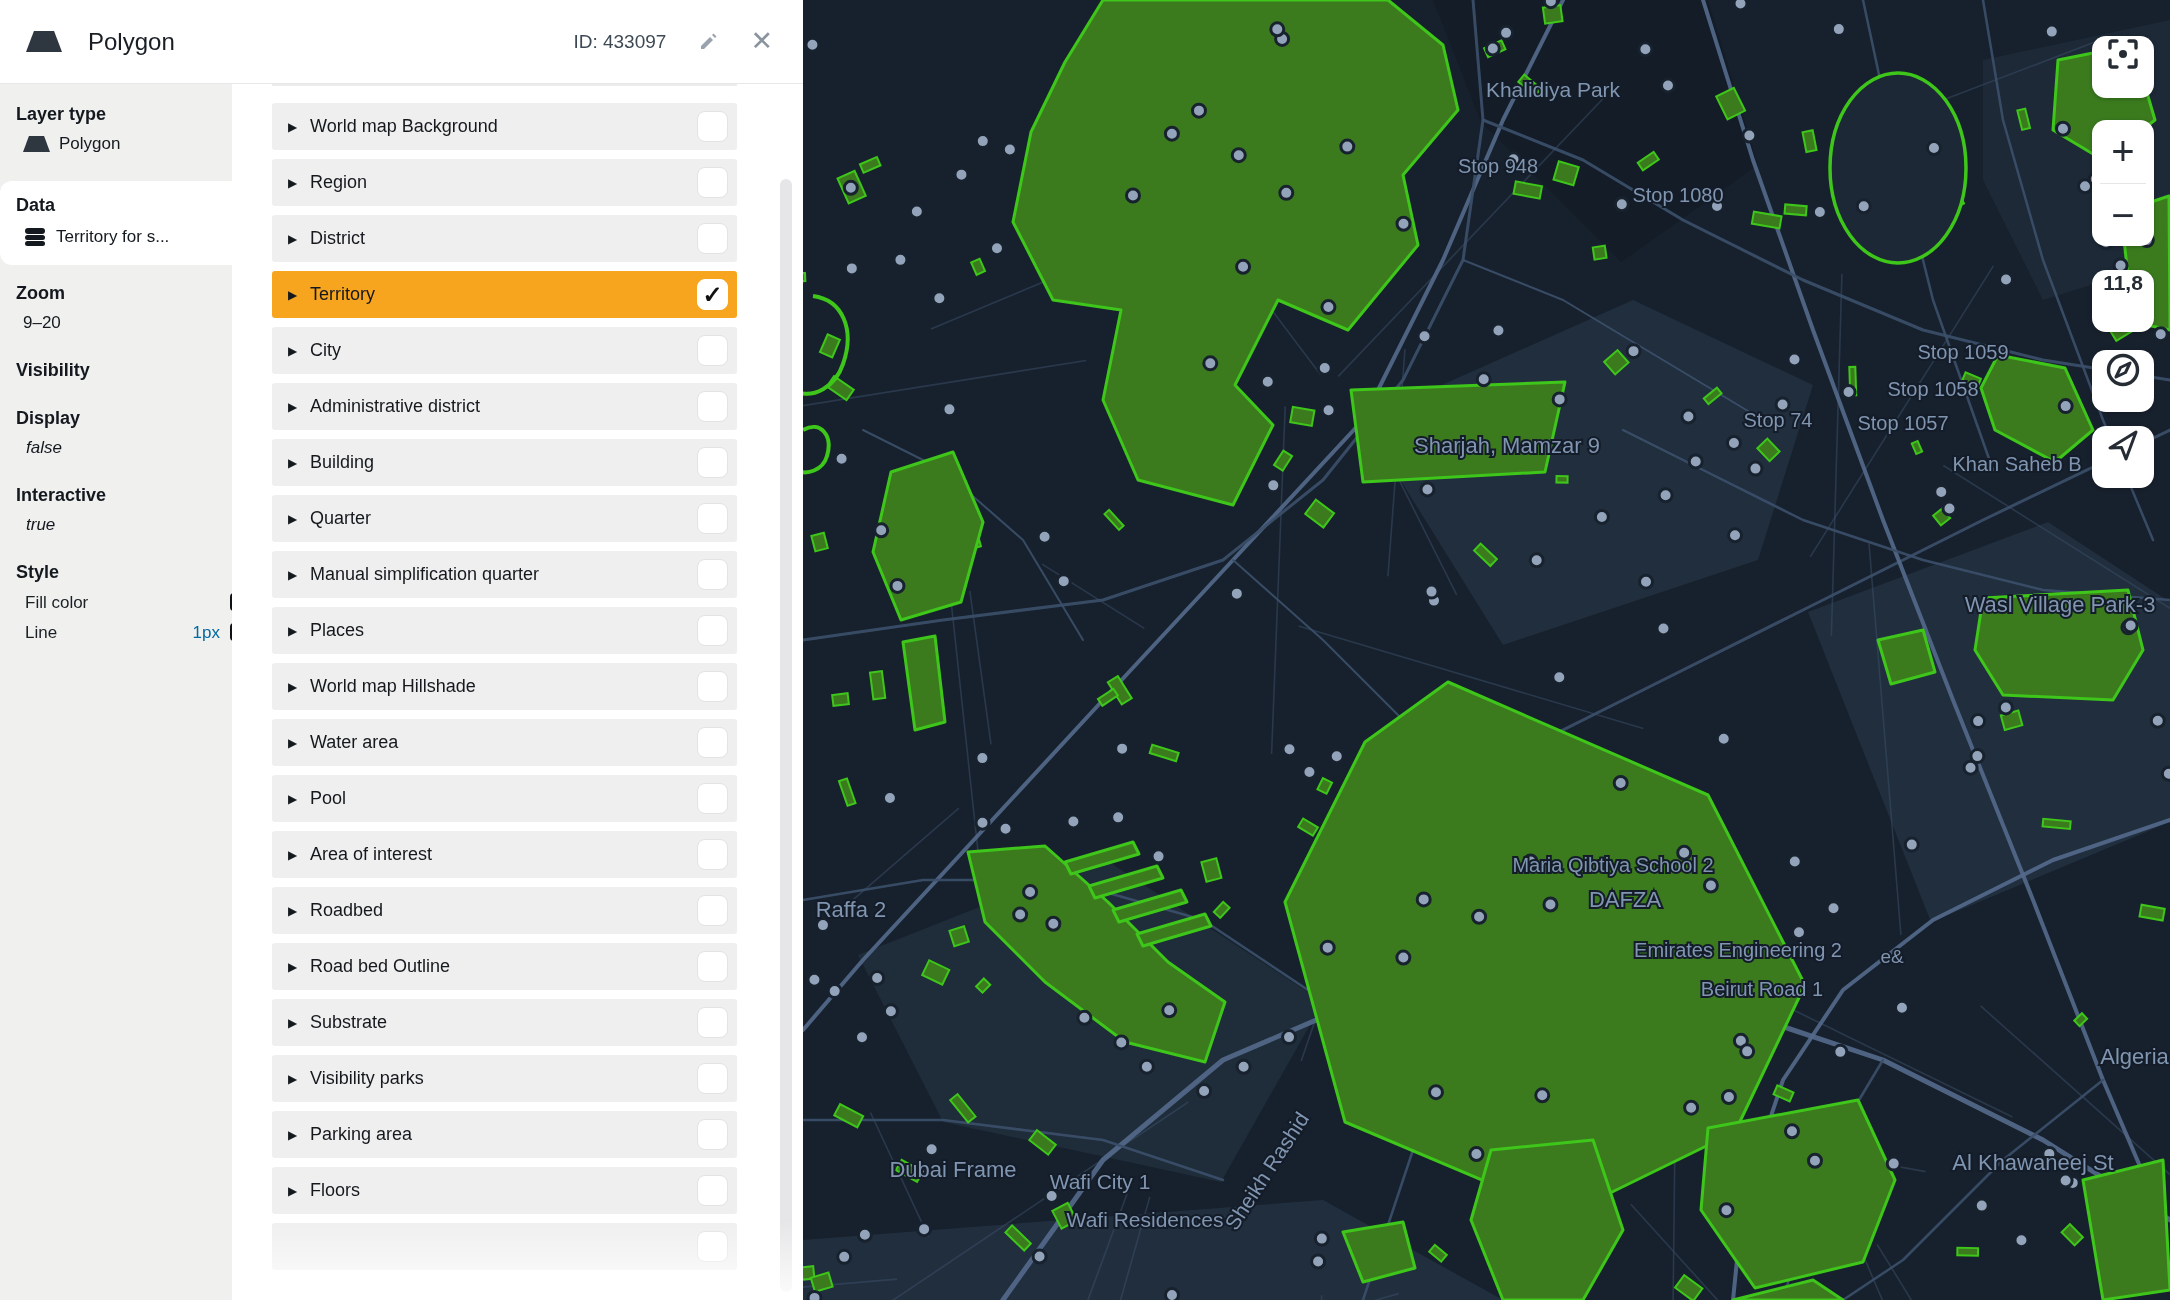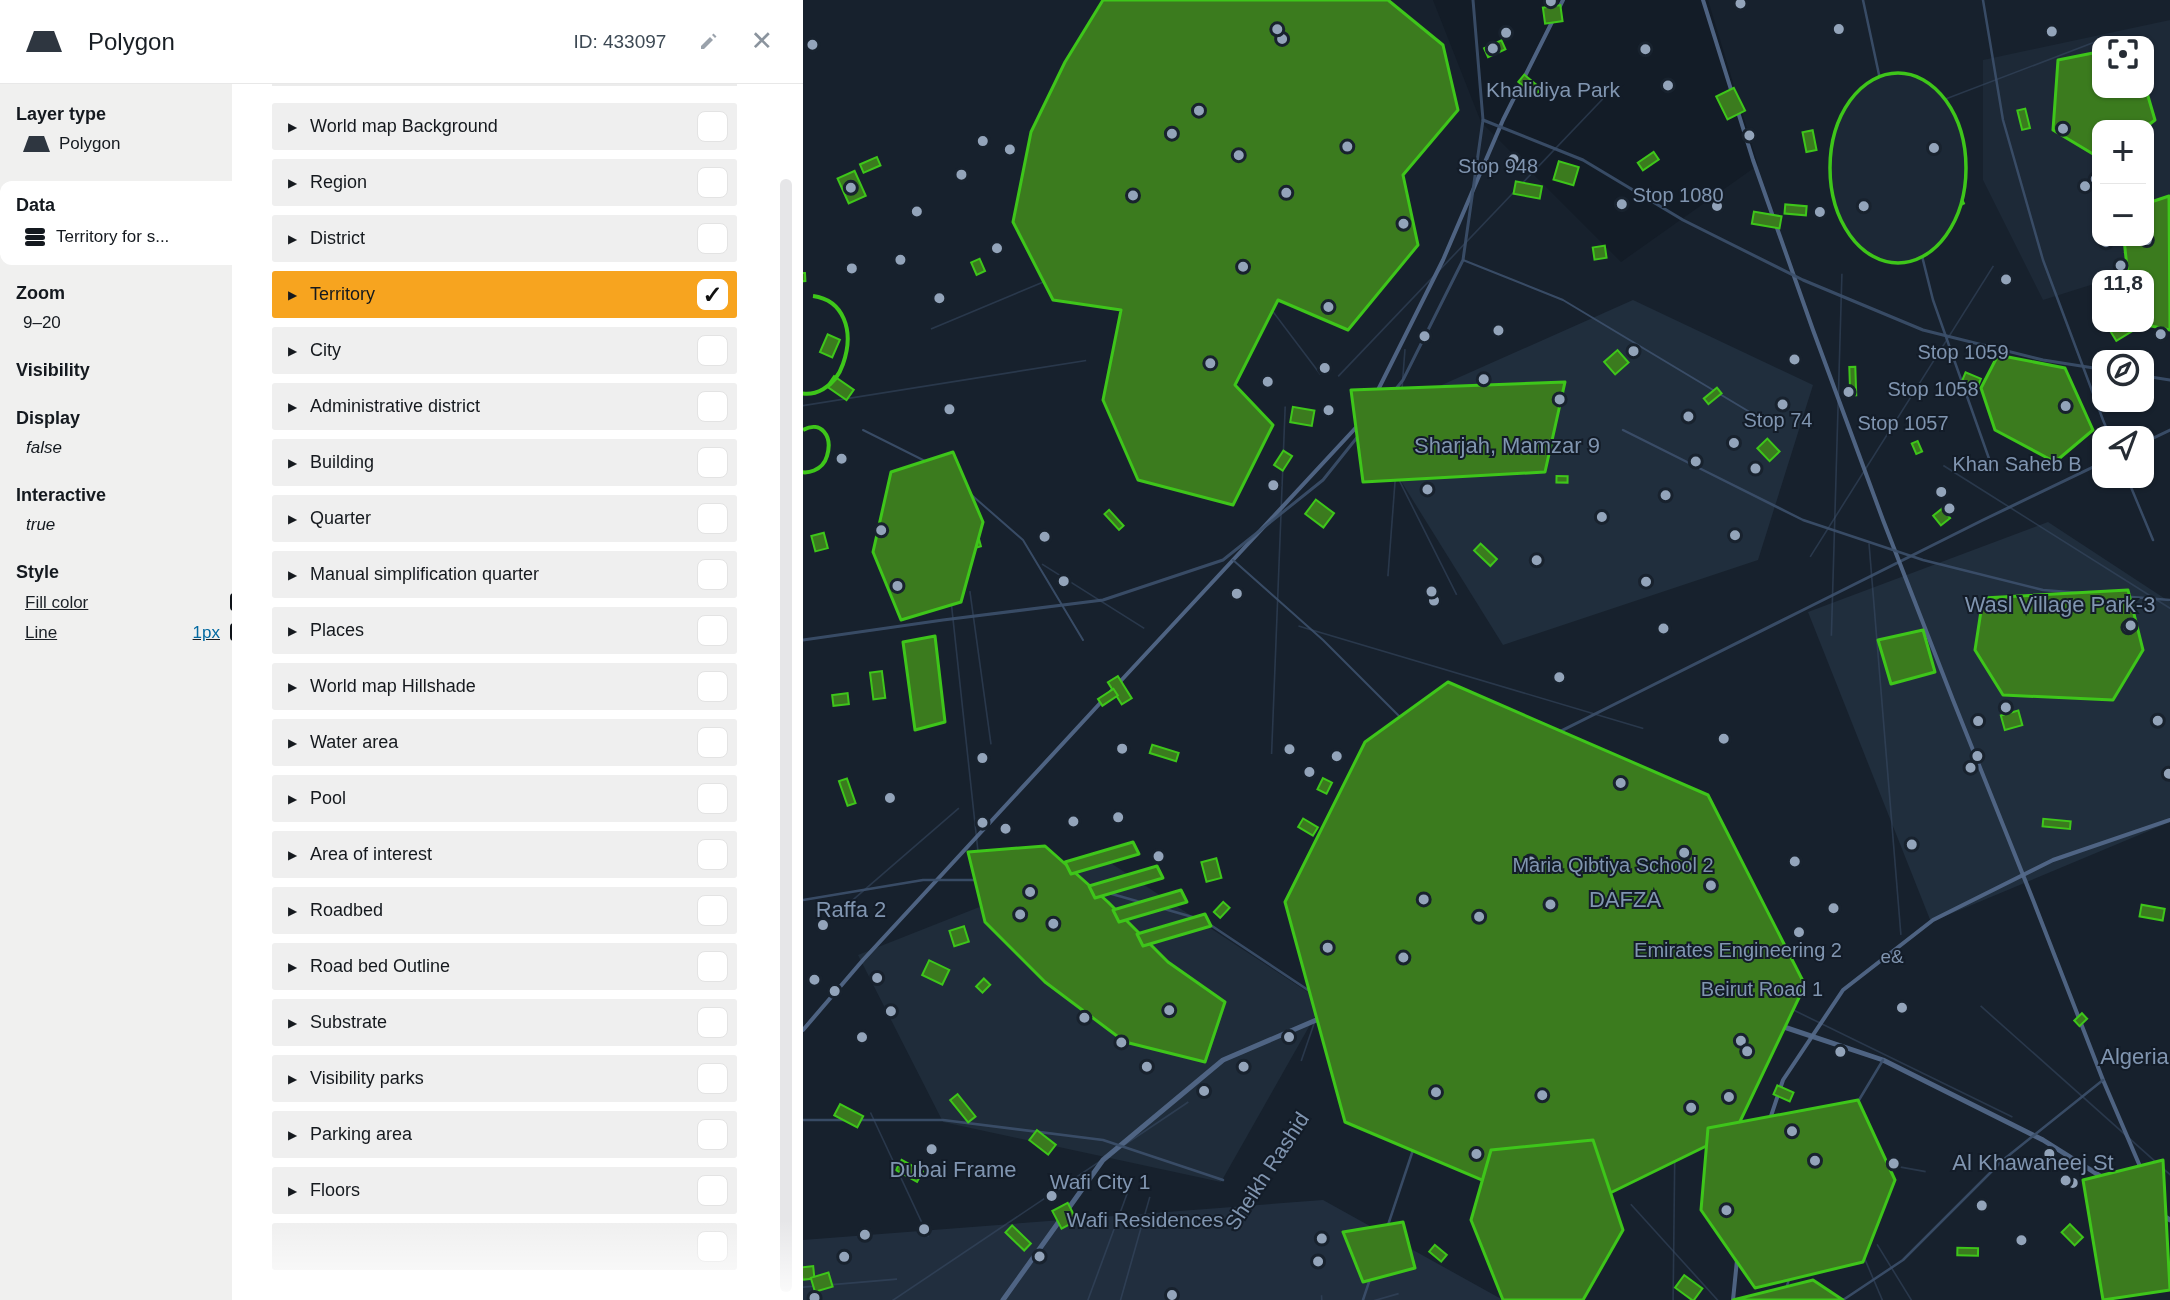--- a/index.html
+++ b/index.html
@@ -20,21 +20,21 @@
   .close-x{font-size:27px;color:#8b949e;line-height:1;}
 
   
   .props{position:absolute;left:0;top:84px;width:264px;bottom:0;background:#f0f0ef;
          box-sizing:border-box;padding:20px 16px;font-size:17px;}
   .sec{margin-bottom:27px;}
   .sec-title{font-weight:bold;font-size:18px;color:#14191f;}
   .sec-val{margin-top:9px;font-size:17px;color:#14191f;display:flex;align-items:center;gap:9px;padding-left:7px;}
   .sec-val.italic{font-style:italic;padding-left:10px;}
   .card{background:#fff;border-radius:12px;margin:0 -16px 18px -16px;padding:14px 16px 16px 16px;}
-  .style-row{display:flex;align-items:flex-start;margin-top:10px;padding-left:9px;font-size:17px;text-decoration:underline;}
+  .style-row{display:flex;align-items:flex-start;margin-top:10px;padding-left:9px;font-size:17px;}
   .style-row .grow{flex:1;}
   .swatch{width:18px;height:18px;border-radius:4px;margin-left:10px;}
   .px-val{font-size:17px;color:#0369a1;}
 
   
   .listpanel{position:absolute;left:232px;top:84px;width:571px;bottom:0;background:#fff;}
   .search-row{height:62px;display:flex;align-items:center;padding:6px 0 0 40px;box-sizing:border-box;}
   .search-input{border:none;outline:none;font-size:21px;color:#181e24;flex:1;background:transparent;
                 font-family:"Liberation Sans",sans-serif;}
   .search-ic{margin-right:78px;}

